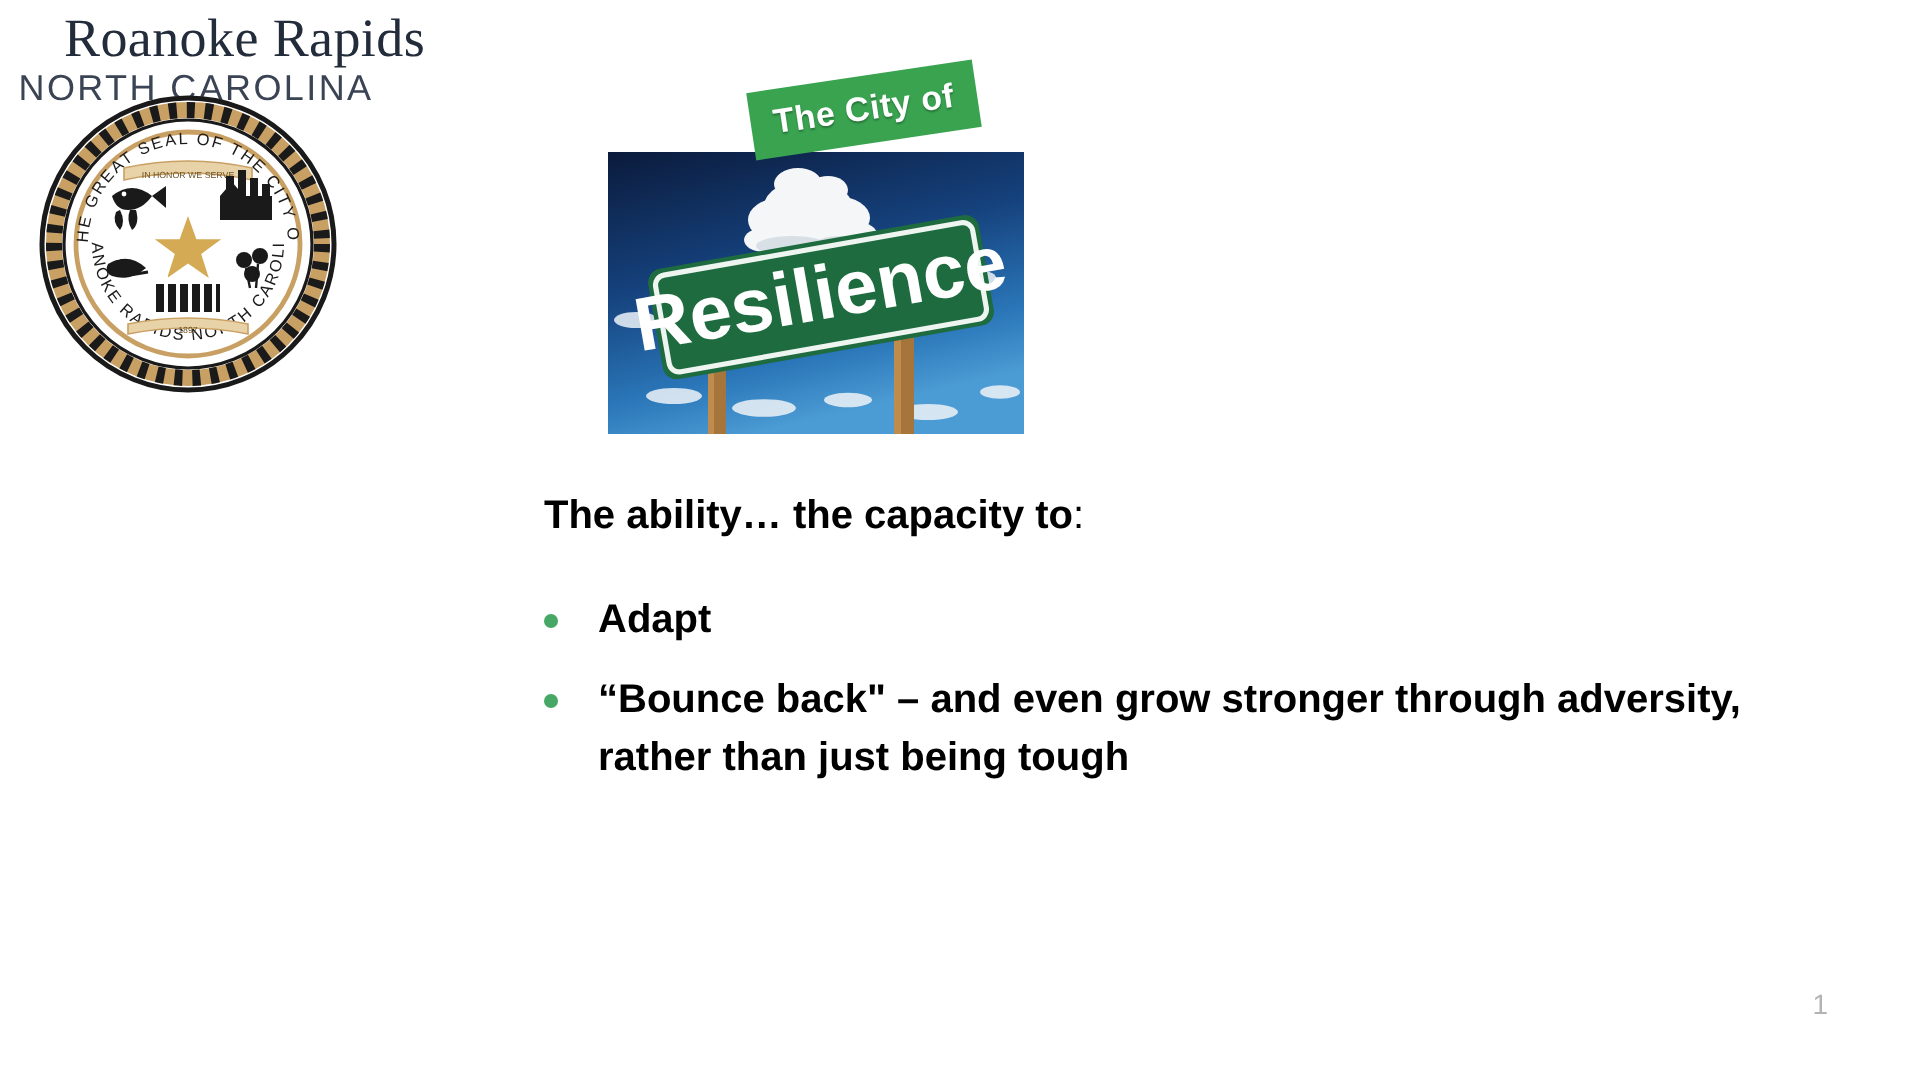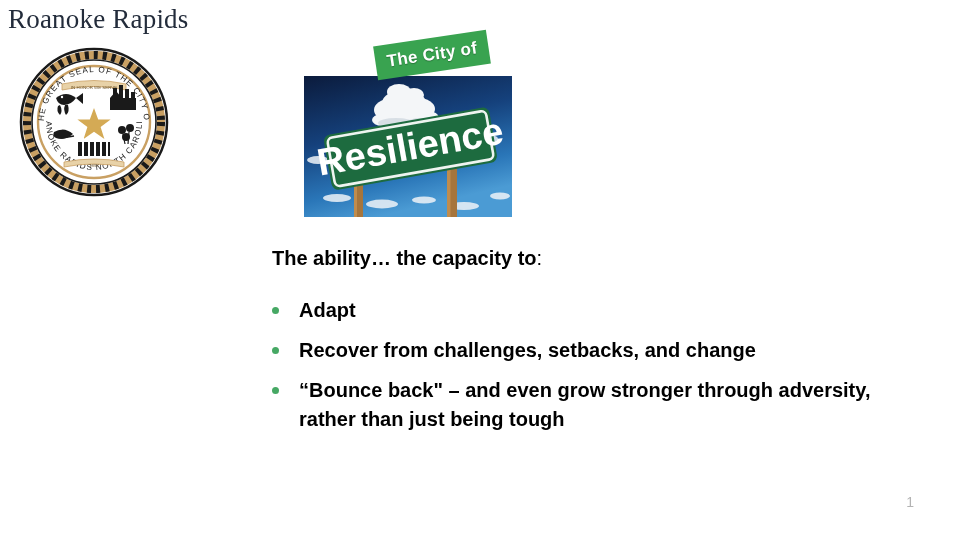--- a/index.html
+++ b/index.html
@@ -31,20 +31,21 @@
     height: 196px;
   }
   .logo-wordmark {
     font-family: "Liberation Serif", serif;
     font-size: 27px;
     line-height: 30px;
     color: #232c3b;
     text-align: center;
     white-space: nowrap;
     letter-spacing: 0.2px;
+    margin-left: 24px;
   }
   .logo-state {
     font-family: "Liberation Sans", sans-serif;
     font-size: 18px;
     line-height: 20px;
     color: #3b4454;
     text-align: center;
     letter-spacing: 1.2px;
     white-space: nowrap;
   }
@@ -146,20 +147,21 @@
     text-align: right;
   }
 </style>
 </head>
 <body>
 
 <div class="slide">
 
   <div class="logo-block">
     <div class="logo-wordmark">Roanoke Rapids</div>
+    <div class="logo-state">NORTH CAROLINA</div>
 
     <div class="seal">
       <svg viewBox="0 0 152 152" xmlns="http://www.w3.org/2000/svg">
         <defs>
           <path id="arcTop" d="M 26,76 A 50,50 0 0 1 126,76" fill="none"></path>
           <path id="arcBottom" d="M 28,76 A 48,48 0 0 0 124,76" fill="none"></path>
         </defs>
         <circle cx="76" cy="76" r="74" fill="#ffffff"></circle>
         <circle cx="76" cy="76" r="73" fill="none" stroke="#1a1a1a" stroke-width="2.5"></circle>
         <circle cx="76" cy="76" r="67" fill="none" stroke="#c9a063" stroke-width="8"></circle>
@@ -286,24 +288,20 @@
   <div class="body-text">
     <div class="lead"><b>The ability… the capacity to</b><span class="colon">:</span></div>
 
     <ul class="bullet-list">
       <li class="bullet-item">
         <span class="bullet-dot"></span>
         <span class="bullet-text">Adapt</span>
       </li>
       <li class="bullet-item">
         <span class="bullet-dot"></span>
-        <span class="bullet-text">Recover from challenges, setbacks, and change</span>
-      </li>
-      <li class="bullet-item">
-        <span class="bullet-dot"></span>
         <span class="bullet-text">“Bounce back" – and even grow stronger through adversity, rather than just being tough</span>
       </li>
     </ul>
   </div>
 
   <div class="slide-number">1</div>
 
 </div>
 
 </body></html>

